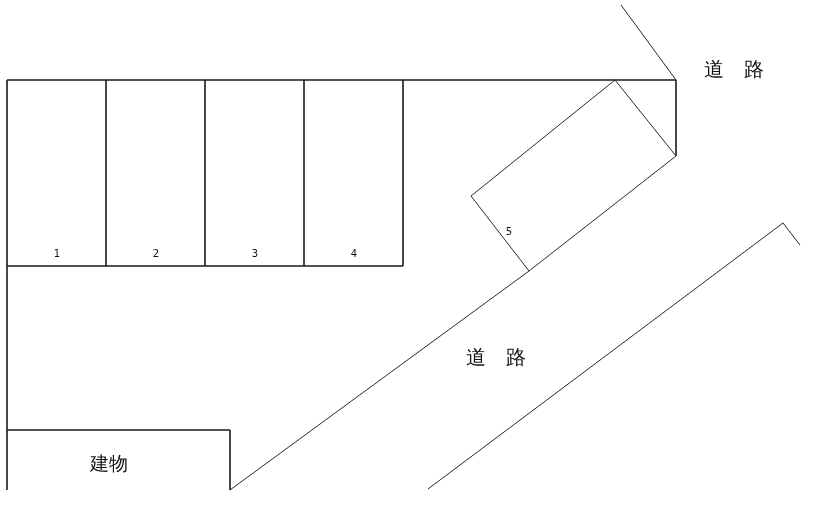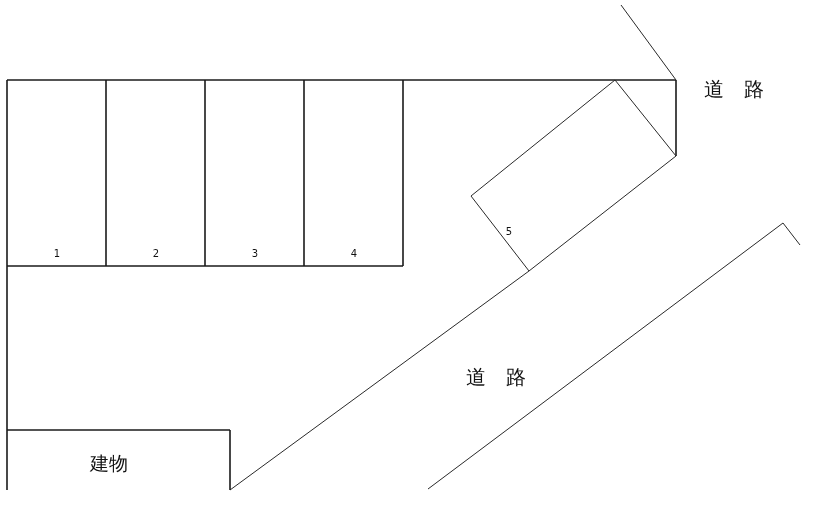--- a/index.html
+++ b/index.html
@@ -29,21 +29,20 @@
       white-space: pre;
       line-height: 1;
     }
     .spot-num {
       font-size: 10px;
       transform: translateX(-50%);
     }
     .road-label {
       font-size: 20px;
       letter-spacing: 0;
-      margin-top: 20px;
     }
     .building-label {
       font-size: 19px;
     }
   </style>
 </head>
 <body>
 
 <svg class="plan" viewBox="0 0 818 506" xmlns="http://www.w3.org/2000/svg">
 

